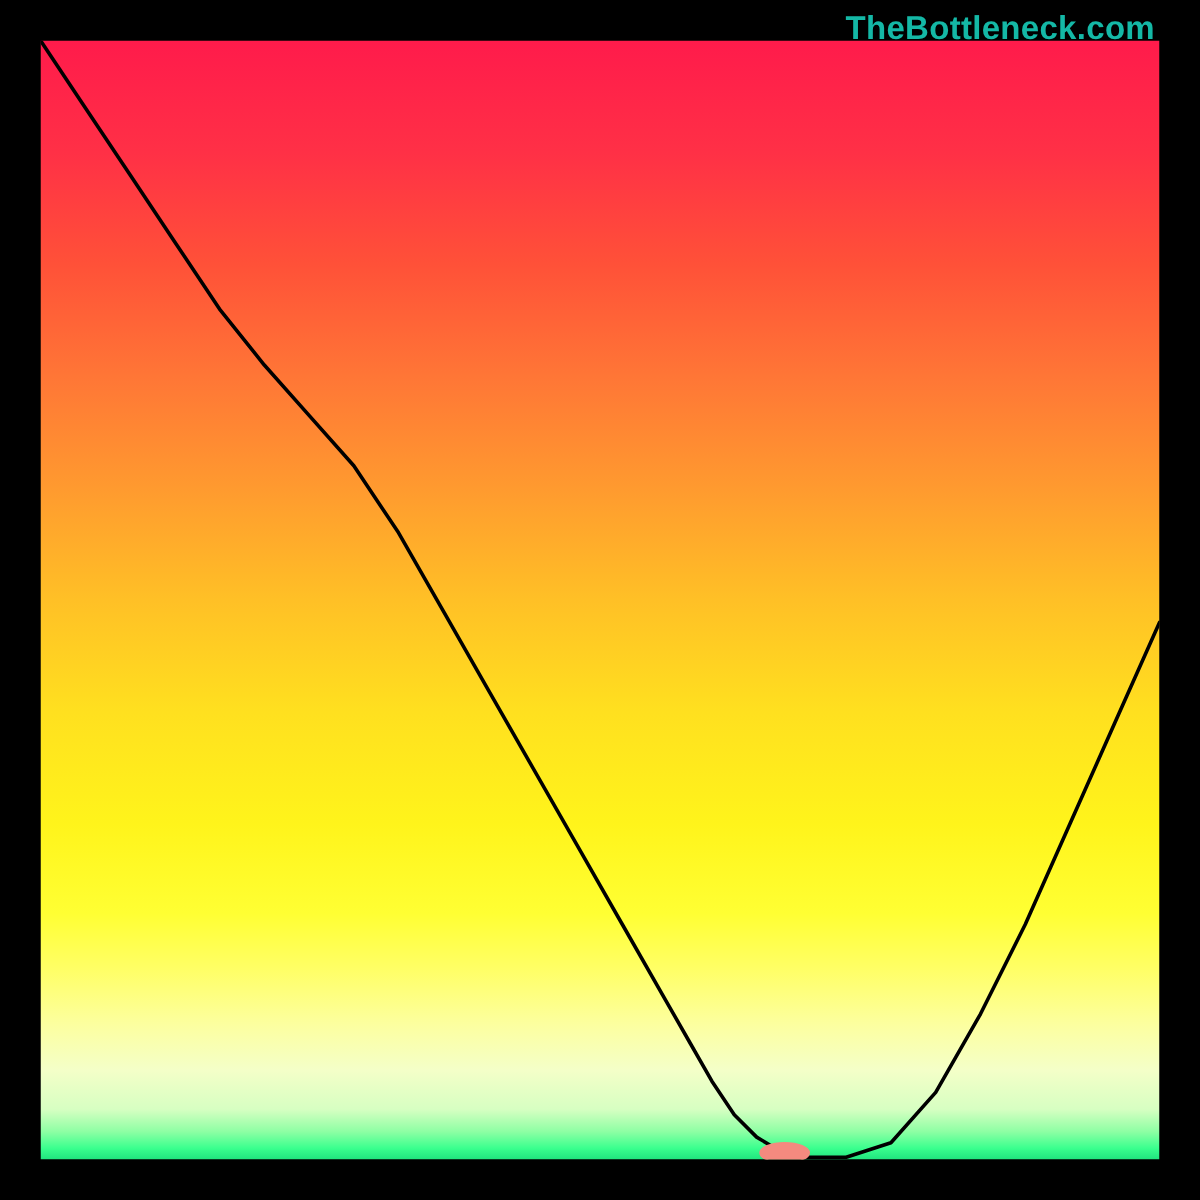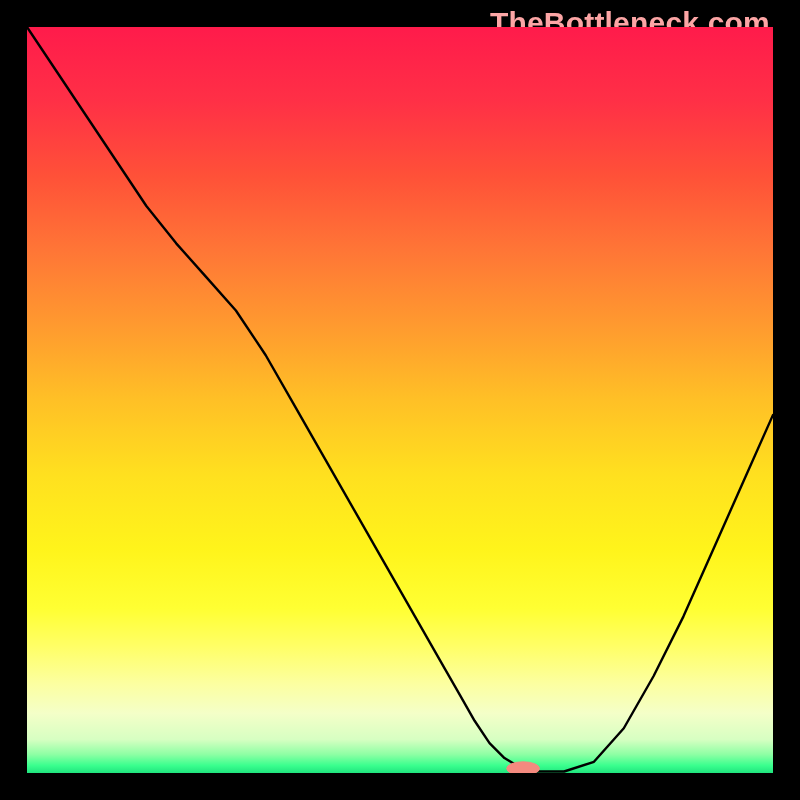--- a/index.html
+++ b/index.html
@@ -23,23 +23,23 @@
     left: 27px;
     top: 27px;
     width: 746px;
     height: 746px;
   }
   .watermark {
     position: absolute;
     top: 6px;
     right: 30px;
     font-family: Arial, Helvetica, sans-serif;
-    font-size: 30px;
+    font-size: 22px;
     font-weight: bold;
-    color: #fca5a5;
+    color: #14b8a6;
     letter-spacing: 0.2px;
   }
   svg { display: block; }
 </style>
 </head>
 <body>
 
 <div class="frame">
   <div class="watermark">TheBottleneck.com</div>
   <div class="plot">

